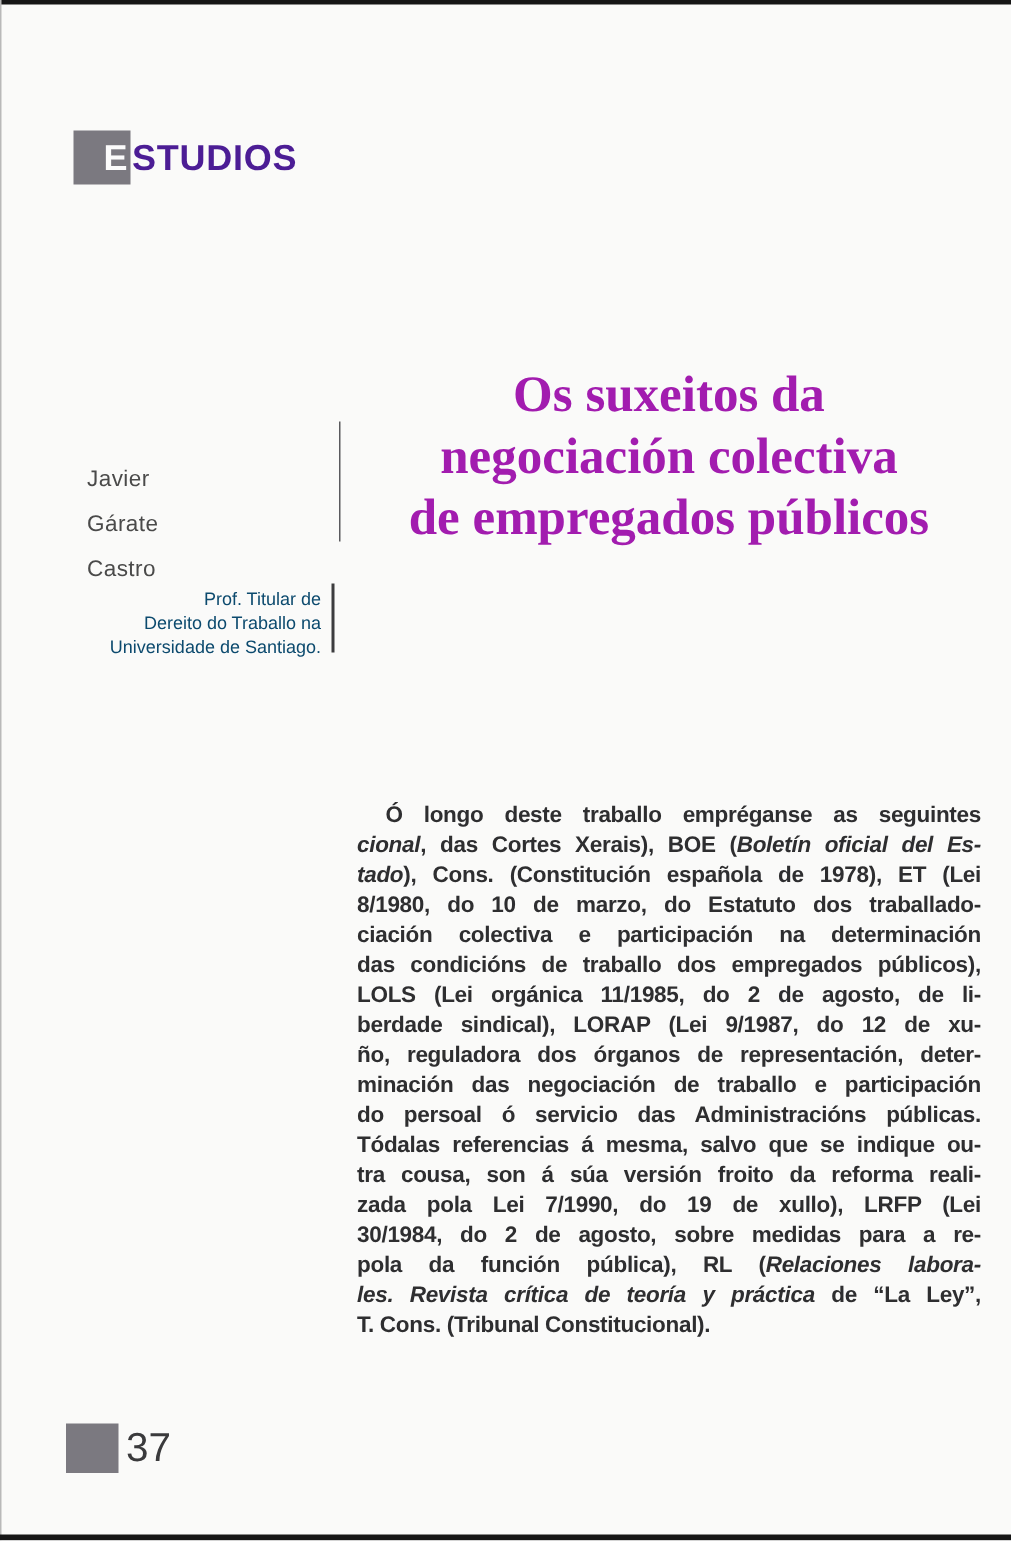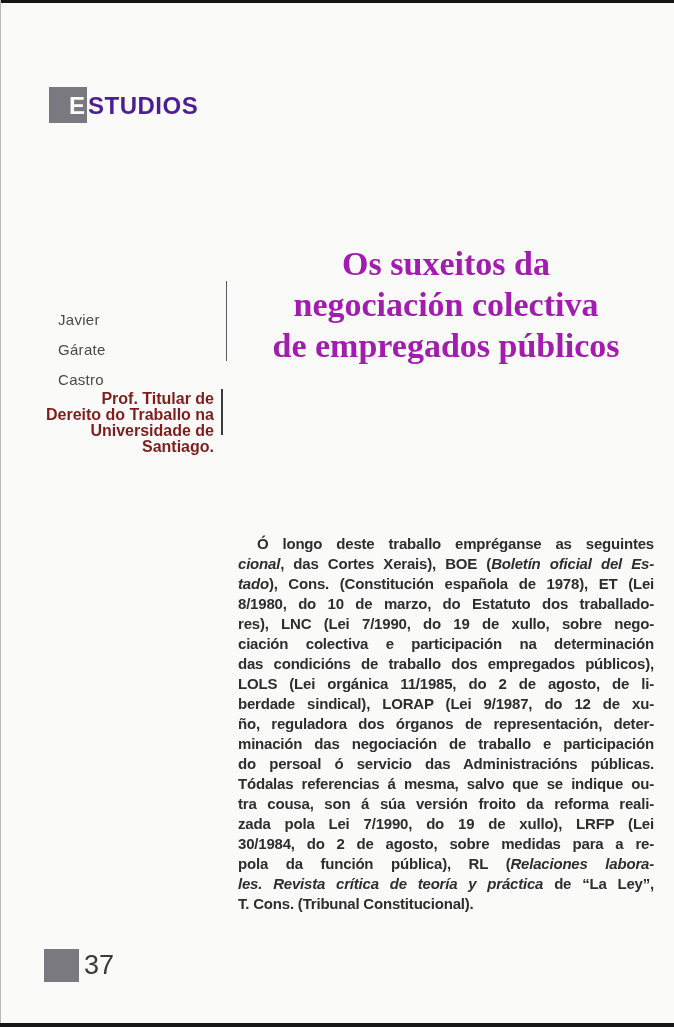--- a/index.html
+++ b/index.html
@@ -51,23 +51,22 @@
     position: absolute; left: 58px; top: 277px; width: 160px;
     text-align: left; font-size: 15px; line-height: 30px;
     color: #4a4a4a; letter-spacing: 0.3px; margin-top: 28px;
   }
   .name-rule {
     position: absolute; left: 226px; top: 281px;
     width: 1px; height: 80px; background: #5a5a5e;
   }
   .affiliation {
     position: absolute; left: 18px; top: 391px; width: 196px;
-    text-align: right; font-size: 16px; line-height: 16px;
-    color: #7f1d1d;
-    font-weight: bold;
+    text-align: right; font-size: 12px; line-height: 16px;
+    color: #0c4a6e;
   }
   .affiliation-rule {
     position: absolute; left: 221px; top: 389px;
     width: 2px; height: 46px; background: #3c3c3f;
   }
   
   .article-title {
     position: absolute; left: 234px; top: 243px; width: 424px;
     text-align: center;
     font-family: "Liberation Serif", serif;
@@ -139,21 +138,20 @@
     <div>Universidade de Santiago.</div>
   </div>
 
   <div class="affiliation-rule"></div>
 
   <div class="abstract">
       <div class="body-line indent"><span>Ó longo deste traballo empréganse as seguintes</span></div>
       <div class="body-line"><span class="it">cional</span><span>, das Cortes Xerais), BOE (</span><span class="it">Boletín oficial del Es-</span></div>
       <div class="body-line"><span class="it">tado</span><span>), Cons. (Constitución española de 1978), ET (Lei</span></div>
       <div class="body-line"><span>8/1980, do 10 de marzo, do Estatuto dos traballado-</span></div>
-      <div class="body-line"><span>res), LNC (Lei 7/1990, do 19 de xullo, sobre nego-</span></div>
       <div class="body-line"><span>ciación colectiva e participación na determinación</span></div>
       <div class="body-line"><span>das condicións de traballo dos empregados públicos),</span></div>
       <div class="body-line"><span>LOLS (Lei orgánica 11/1985, do 2 de agosto, de li-</span></div>
       <div class="body-line"><span>berdade sindical), LORAP (Lei 9/1987, do 12 de xu-</span></div>
       <div class="body-line"><span>ño, reguladora dos órganos de representación, deter-</span></div>
       <div class="body-line"><span>minación das negociación de traballo e participación</span></div>
       <div class="body-line"><span>do persoal ó servicio das Administracións públicas.</span></div>
       <div class="body-line"><span>Tódalas referencias á mesma, salvo que se indique ou-</span></div>
       <div class="body-line"><span>tra cousa, son á súa versión froito da reforma reali-</span></div>
       <div class="body-line"><span>zada pola Lei 7/1990, do 19 de xullo), LRFP (Lei</span></div>

